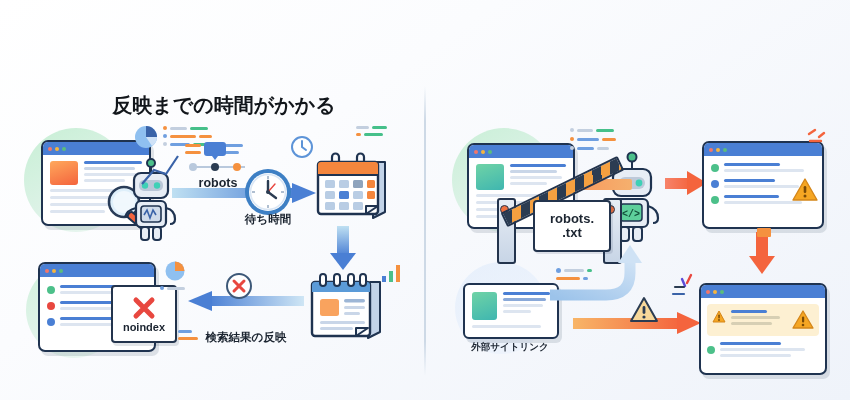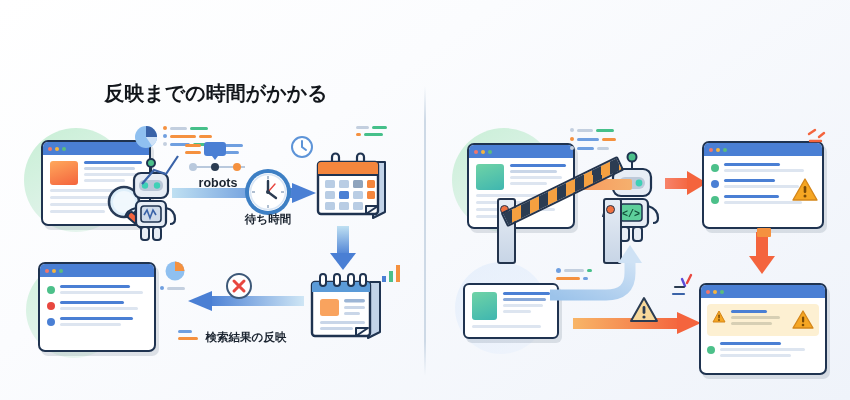--- a/index.html
+++ b/index.html
@@ -15,21 +15,21 @@
   
   #main-title{
     left:0;right:0;top:14px;text-align:center;
     font-size:27px;font-weight:bold;color:#111418;letter-spacing:.2px;
     white-space:nowrap;
   }
   .panel-title{
     top:80px;text-align:center;font-size:20px;font-weight:bold;
     color:#12161b;white-space:nowrap;
   }
-  #left-title{left:4px;width:424px;}
+  #left-title{left:12px;width:424px;margin-top:12px;}
   #right-title{left:426px;width:424px;}
 
   #divider{
     left:424px;top:86px;width:2px;height:290px;
     background:linear-gradient(180deg,rgba(205,218,232,0),#cdd9e6 12%,#cdd9e6 88%,rgba(205,218,232,0));
   }
 
   
   .blob{border-radius:50%;}
   .blob-green{background:linear-gradient(150deg,#bdeccd,#d9f1e4 60%,#e9f6f0);}
@@ -356,20 +356,26 @@
       <div class="row">
         <span class="bullet b-blue"></span>
         <span class="stack">
             <span class="ln blue" style="width:84%"></span>
             <span class="ln lt" style="width:70%"></span>
           </span>
       </div>
     </div>
   </div>
 
+  <div class="abs" id="noindex-card" style="left:111px;top:285px;width:62px;height:54px;">
+    <svg width="26" height="24" viewBox="0 0 26 24">
+      <path d="M5 4 L21 20 M21 4 L5 20" stroke="#e8473f" stroke-width="5" stroke-linecap="round"></path>
+    </svg>
+    <div id="noindex-label">noindex</div>
+  </div>
 
   <div class="abs" style="left:164px;top:260px;width:22px;height:22px;">
     <svg width="22" height="22" viewBox="0 0 22 22">
       <circle cx="11" cy="11" r="9.5" fill="#8fc0f0"></circle>
       <path d="M11 11 L11 1.5 A9.5 9.5 0 0 1 20.5 11 Z" fill="#f5913f"></path>
     </svg>
   </div>
   <div class="abs" style="left:160px;top:286px;display:flex;flex-direction:column;gap:4px;">
     <div class="row" style="gap:3px;">
         <span class="tick t-blue" style="width:4px;height:4px;border-radius:50%;"></span>
@@ -448,20 +454,24 @@
   </div>
 
   <div class="abs" style="left:578px;top:179px;width:54px;height:11px;background:linear-gradient(90deg,#f79a5e,#f5b06e);border-radius:2px;"></div>
 
   <div class="abs post" style="left:497px;top:198px;width:15px;height:62px;"></div>
   <div class="abs post-dot" style="left:500px;top:205px;"></div>
   <div class="abs post" style="left:603px;top:198px;width:15px;height:62px;"></div>
   <div class="abs post-dot" style="left:606px;top:205px;"></div>
   <div class="abs" id="boom" style="left:504px;top:212px;width:126px;height:12px;"></div>
 
+  <div class="abs" id="robots-sign" style="left:533px;top:200px;width:74px;height:48px;">
+    <span>robots.</span>
+    <span>.txt</span>
+  </div>
 
   <div class="abs" style="left:665px;top:170px;width:42px;height:26px;">
     <svg width="42" height="26" viewBox="0 0 42 26">
       <defs>
           <linearGradient id="gr2" x1="0" y1="0" x2="1" y2="0">
         <stop offset="0" stop-color="#f7836a"></stop>
             <stop offset="1" stop-color="#f4643d"></stop>
       </linearGradient>
         </defs>
       <rect x="0" y="8" width="26" height="11" fill="url(#gr2)"></rect>
@@ -528,20 +538,21 @@
         <div class="stack">
           <div class="ln blue" style="width:100%"></div>
           <div class="ln" style="width:92%;background:#8aa9d8;"></div>
           <div class="ln lt" style="width:86%"></div>
           <div class="ln lt" style="width:60%"></div>
         </div>
       </div>
       <div class="ln lt" style="width:88%"></div>
     </div>
   </div>
+  <div class="abs cap cap-sm" style="left:452px;top:341px;width:116px;">外部サイトリンク</div>
 
   <div class="abs" style="left:556px;top:268px;display:flex;flex-direction:column;gap:4px;">
     <div class="row" style="gap:3px;">
         <span class="tick t-blue" style="width:5px;height:5px;border-radius:50%;"></span>
         <span class="tick t-grey" style="width:20px;"></span>
         <span class="tick t-green" style="width:5px;"></span>
       </div>
     <div class="row" style="gap:3px;">
         <span class="tick t-orange" style="width:24px;"></span>
         <span class="tick t-blue" style="width:5px;"></span>

